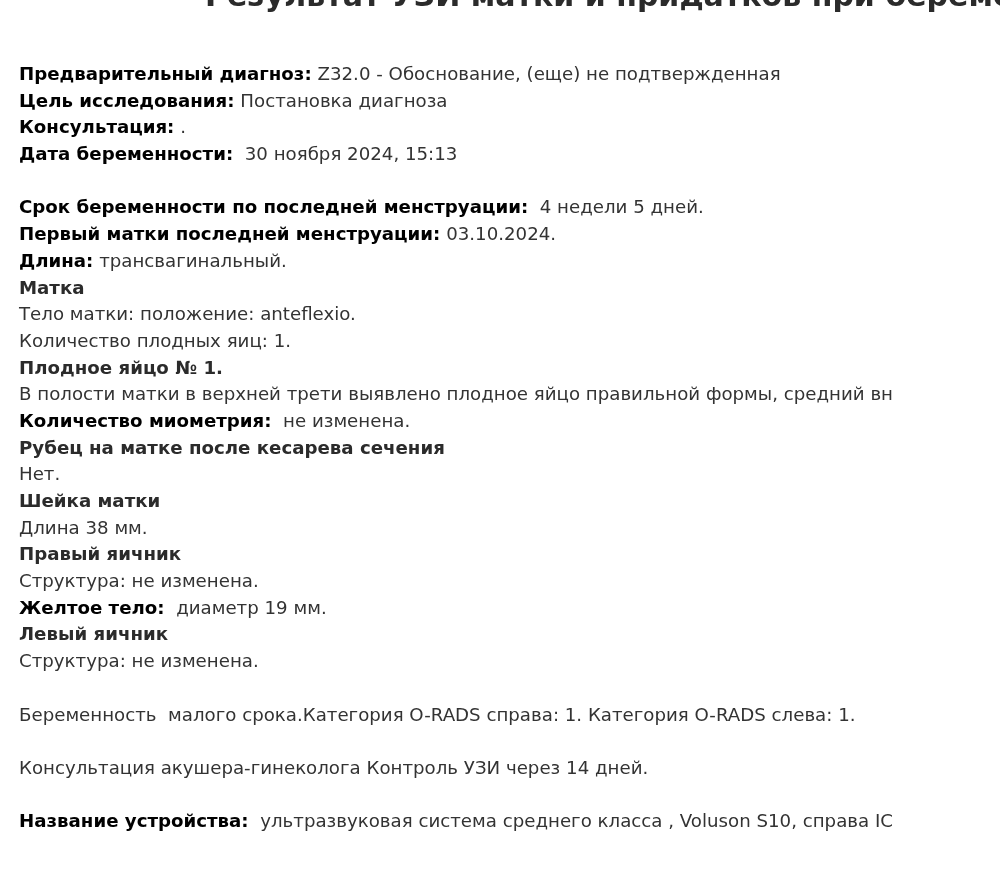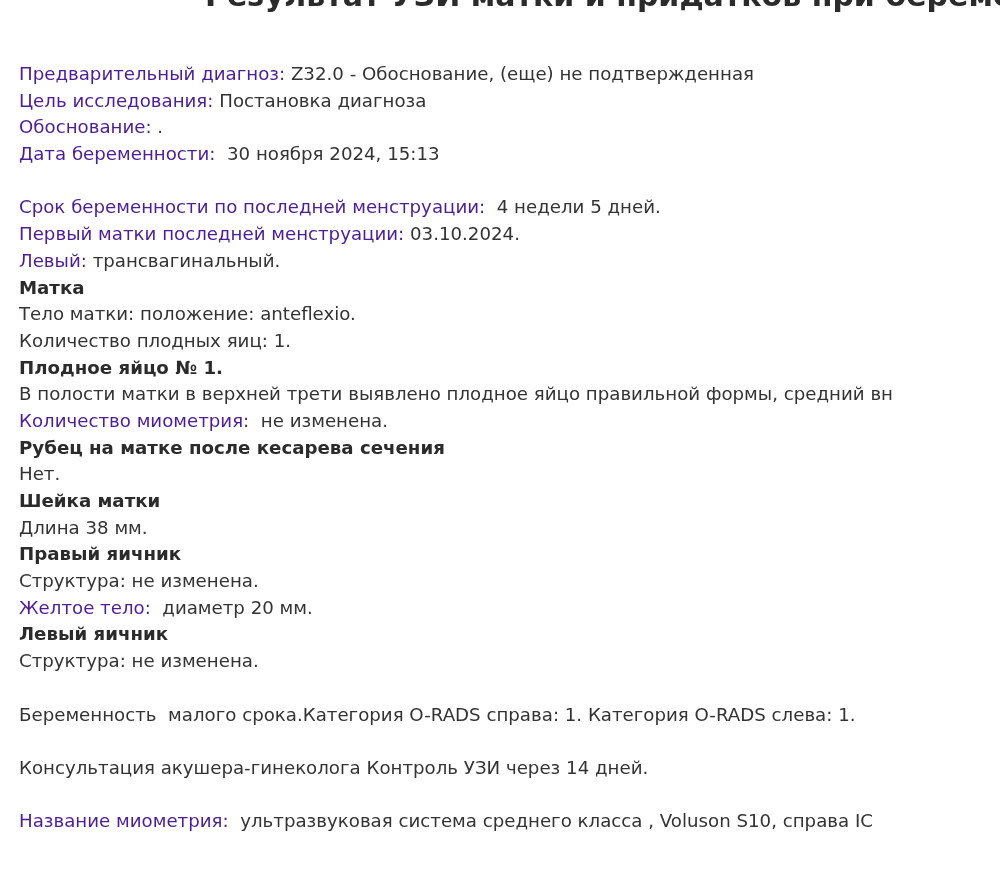--- a/index.html
+++ b/index.html
@@ -35,58 +35,58 @@
       line-height: 26.7px;
     }
     .line {
       white-space: nowrap;
       height: 26.7px;
     }
     .blank {
       height: 26.7px;
     }
     .label {
-      font-weight: normal;
-      color: #4c1d95;
+      font-weight: bold;
+      color: #000000;
     }
     .heading {
       font-weight: bold;
       color: #2b2b2b;
     }
   </style>
 </head>
 <body>
 
 <h1 class="title">Результат УЗИ матки и придатков при беременности</h1>
 
 <div class="report">
 
   <div class="line">
     <span class="label">Предварительный диагноз:</span><span style="white-space:pre"> Z32.0 - Обоснование, (еще) не подтвержденная</span>
   </div>
   <div class="line">
     <span class="label">Цель исследования:</span><span style="white-space:pre"> Постановка диагноза</span>
   </div>
   <div class="line">
-    <span class="label">Обоснование:</span><span style="white-space:pre"> .</span>
+    <span class="label">Консультация:</span><span style="white-space:pre"> .</span>
   </div>
   <div class="line">
     <span class="label">Дата беременности:</span><span style="white-space:pre">  30 ноября 2024, 15:13</span>
   </div>
 
   <div class="blank"></div>
 
   <div class="line">
     <span class="label">Срок беременности по последней менструации:</span><span style="white-space:pre">  4 недели 5 дней.</span>
   </div>
   <div class="line">
     <span class="label">Первый матки последней менструации:</span><span style="white-space:pre"> 03.10.2024.</span>
   </div>
   <div class="line">
-    <span class="label">Левый:</span><span style="white-space:pre"> трансвагинальный.</span>
+    <span class="label">Длина:</span><span style="white-space:pre"> трансвагинальный.</span>
   </div>
 
   <div class="line heading">Матка</div>
   <div class="line">Тело матки: положение: anteflexio.</div>
   <div class="line">Количество плодных яиц: 1.</div>
 
   <div class="line heading">Плодное яйцо № 1.</div>
   <div class="line">В полости матки в верхней трети выявлено плодное яйцо правильной формы, средний вн</div>
 
   <div class="line">
@@ -95,33 +95,33 @@
 
   <div class="line heading">Рубец на матке после кесарева сечения</div>
   <div class="line">Нет.</div>
 
   <div class="line heading">Шейка матки</div>
   <div class="line">Длина 38 мм.</div>
 
   <div class="line heading">Правый яичник</div>
   <div class="line">Структура: не изменена.</div>
   <div class="line">
-    <span class="label">Желтое тело:</span><span style="white-space:pre">  диаметр 20 мм.</span>
+    <span class="label">Желтое тело:</span><span style="white-space:pre">  диаметр 19 мм.</span>
   </div>
 
   <div class="line heading">Левый яичник</div>
   <div class="line">Структура: не изменена.</div>
 
   <div class="blank"></div>
 
   <div class="line" style="white-space:pre">Беременность  малого срока.Категория O-RADS справа: 1. Категория O-RADS слева: 1.</div>
 
   <div class="blank"></div>
 
   <div class="line">Консультация акушера-гинеколога Контроль УЗИ через 14 дней.</div>
 
   <div class="blank"></div>
 
   <div class="line">
-    <span class="label">Название миометрия:</span><span style="white-space:pre">  ультразвуковая система среднего класса , Voluson S10, справа IC</span>
+    <span class="label">Название устройства:</span><span style="white-space:pre">  ультразвуковая система среднего класса , Voluson S10, справа IC</span>
   </div>
 
 </div>
 
 </body></html>

